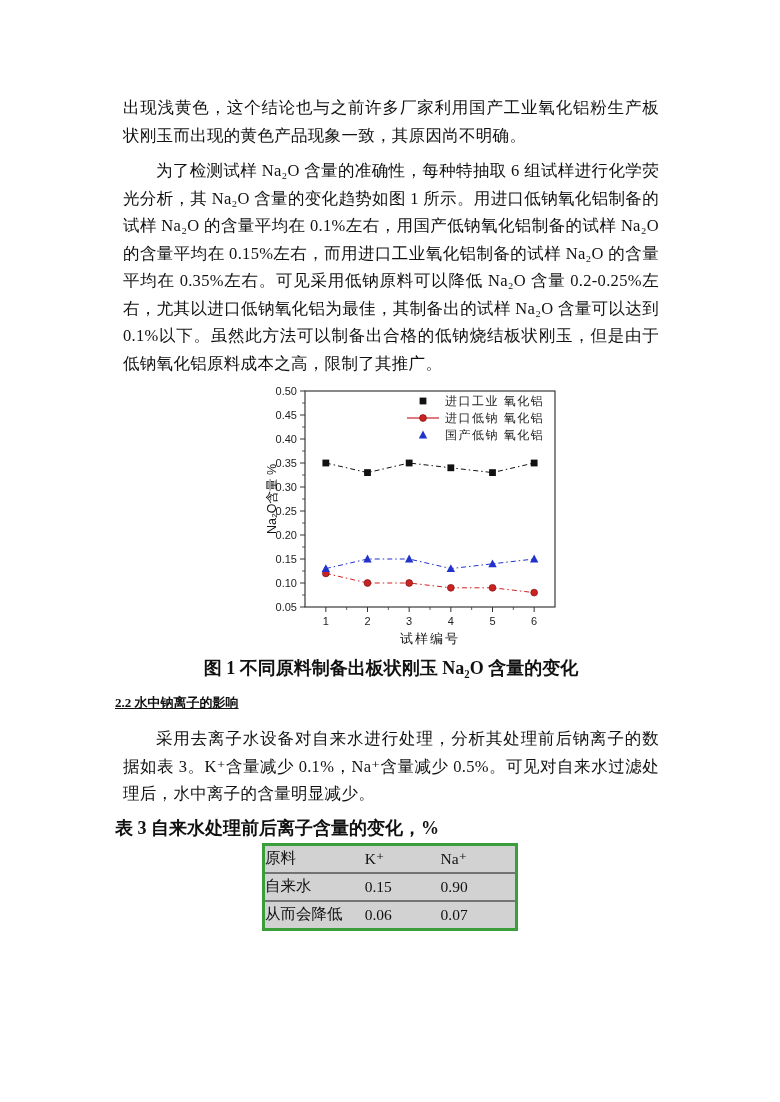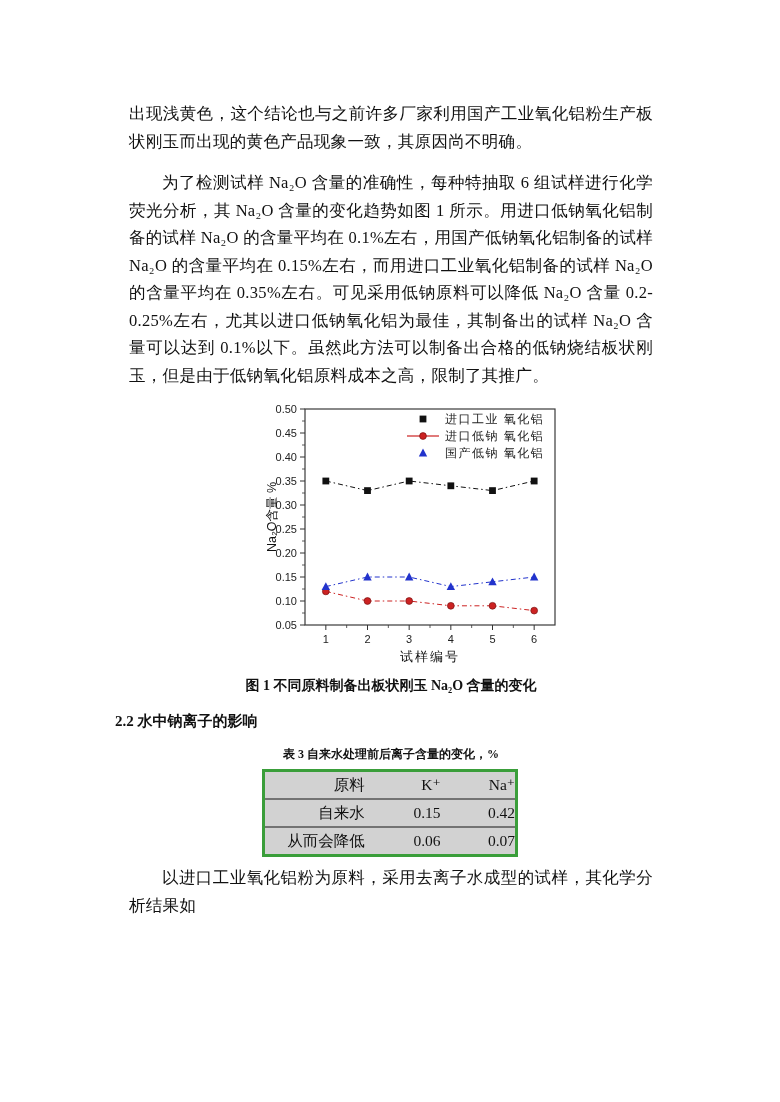--- a/index.html
+++ b/index.html
@@ -7,62 +7,62 @@
     position:relative;
     width:780px;height:1102px;
     background:#ffffff;
     box-sizing:border-box;
     padding:86px 113px 0 115px;
     font-family:"Liberation Serif","DejaVu Serif",serif;
     color:#111;
     overflow:hidden;
   }
   .para{
-    margin:14px;
+    margin:8px;
     font-size:16.5px;
     line-height:27.5px;
     text-align:justify;
     text-indent:2em;
     letter-spacing:0.3px;
   }
   .para.no-indent{text-indent:0;}
   .figure{margin:5px 0 0 0;width:552px;}
   .chart-wrap{width:310px;margin-left:148px;}
   .fig-caption{
     width:100%;
     text-align:center;
     font-weight:bold;
-    font-size:14px;
+    font-size:18px;
     line-height:24px;
     margin-top:1px;
   }
   .section-heading{
     margin:9px 0 7px 0;
-    font-size:15px;
+    font-size:13px;
     font-weight:bold;
     line-height:28px;
+    text-decoration:underline;
   }
   .table-block{margin-top:2px;width:552px;}
   .table-caption{
-    text-align:center;
     font-weight:bold;
-    font-size:12px;
+    font-size:18px;
     line-height:24px;
     margin-bottom:3px;
   }
   table.data-table{
     border-collapse:collapse;
     width:256px;
     margin-left:147px;
     background:#d2d2d2;
     font-size:15.5px;
   }
   table.data-table th, table.data-table td{
     height:26px;
-    text-align:right;
+    text-align:left;
     font-weight:normal;
     padding:0;
   }
   table.data-table tbody tr{border-top:2px solid #737373;}
   .chart-svg text{font-family:"Liberation Sans","DejaVu Sans",sans-serif;}
   .after-table{margin-top:7px;}
 </style>
 </head>
 <body>
 
@@ -167,41 +167,41 @@
             <text x="182" y="54" text-anchor="start" font-size="12" fill="#222" letter-spacing="1.5">国产低钠 氧化铝</text>
           </g>
         </svg>
     </div>
     <figcaption class="fig-caption">图 1  不同原料制备出板状刚玉 Na₂O 含量的变化</figcaption>
   </figure>
 
 
   <h2 class="section-heading">2.2 水中钠离子的影响</h2>
 
+  <p class="para">采用去离子水设备对自来水进行处理，分析其处理前后钠离子的数据如表 3。K⁺含量减少 0.1%，Na⁺含量减少 0.5%。可见对自来水过滤处理后，水中离子的含量明显减少。</p>
 
   <div class="table-block">
     <div class="table-caption">表 3  自来水处理前后离子含量的变化，%</div>
     <table class="data-table" id="ion-table" style="border: 3px solid rgb(58, 158, 58); background: rgb(210, 210, 210);">
       <thead>
         <tr>
           <th style="width:40%">原料</th>
           <th style="width:30%">K⁺</th>
           <th style="width:30%">Na⁺</th>
         </tr>
       </thead>
       <tbody>
         <tr>
           <td>自来水</td>
           <td>0.15</td>
-          <td>0.42</td>
+          <td>0.90</td>
         </tr>
         <tr>
           <td>从而会降低</td>
           <td>0.06</td>
           <td>0.07</td>
         </tr>
       </tbody>
     </table>
   </div>
 
-  <p class="para after-table">以进口工业氧化铝粉为原料，采用去离子水成型的试样，其化学分析结果如</p>
 
 </div>
 
 </body></html>

